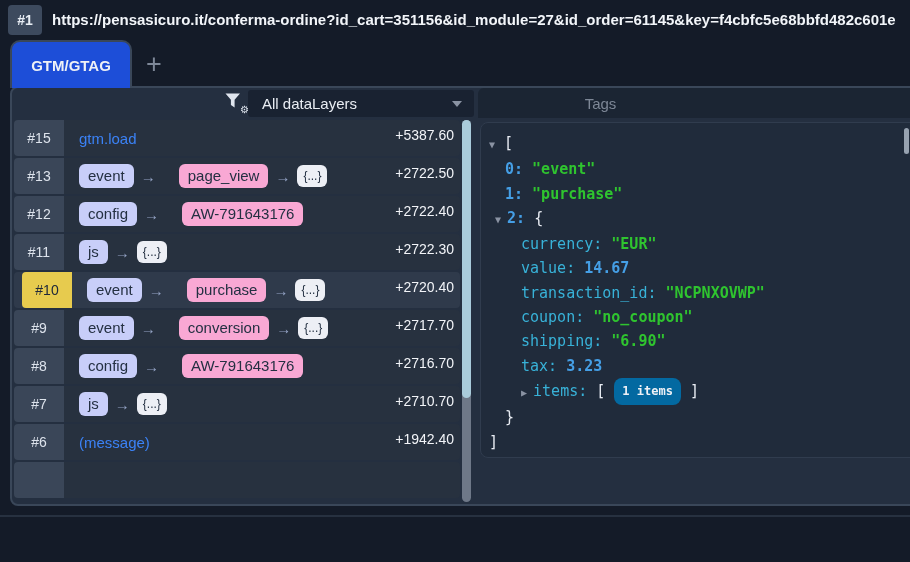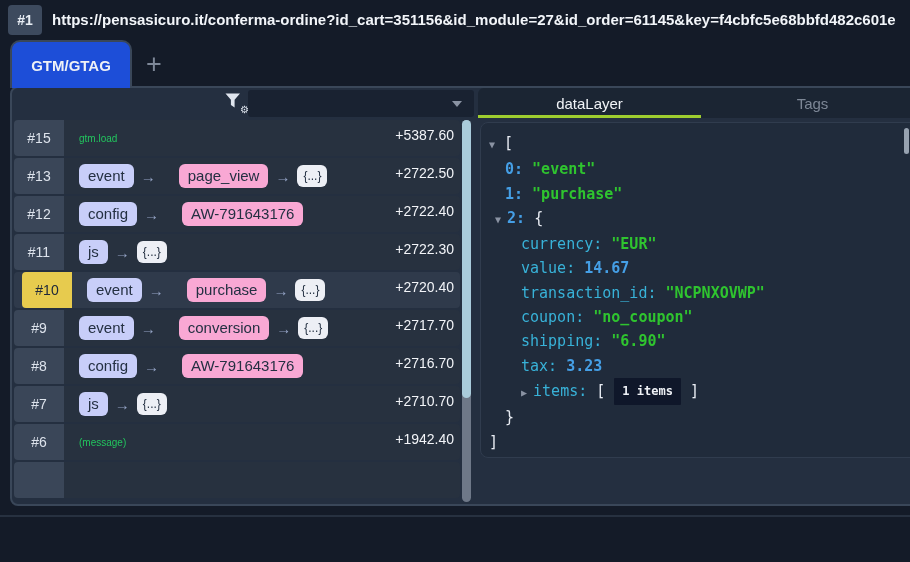--- a/index.html
+++ b/index.html
@@ -91,21 +91,21 @@
   }
   .row .num {
     width:50px; height:36px; flex:none;
     background:#3a4658; border-radius:4px 0 0 4px;
     color:#dde3ec; font-size:14px;
     display:flex; align-items:center; justify-content:center;
   }
   .row.selected { background:#2f3a4b; }
   .row.selected .num { background:#e7cb4e; color:#20293a;margin-left:8px; }
   .row .content { padding-left:15px; display:flex; align-items:center; }
-  .ename { font-size:10px; color:#22c55e; }
+  .ename { font-size:15px; color:#3b82f6; }
   .badge {
     color:#243042; font-size:15px; padding:3px 9px; border-radius:6px;
     line-height:1.2; white-space:nowrap;
   }
   .badge.key   { background:#c8cef9; min-width:28px; }
   .badge.value { background:#f9a8d4;margin-left:16px; }
   .badge.obj   { background:#edeff5; font-size:12px; padding:4px 6px; }
   .arrow { color:#93a2c4; margin:0 7px; font-size:15px; }
   .times { position:absolute; right:6px; top:7px; text-align:left; }
   .time { font-size:14px; color:#f2f4f8; }
@@ -133,23 +133,23 @@
   .jline.i1 { padding-left:18px; }
   .jline.i2 { padding-left:34px; }
   .jline.hang { padding-left:8px; }
   .s-tri { color:#8a93a3; font-size:10px; cursor:pointer; }
   .s-idx { color:#459fe6; font-weight:bold; }
   .s-key { color:#38b2d8; }
   .s-str { color:#2fc42f; font-weight:bold; }
   .s-num { color:#459fe6; font-weight:bold; }
   .s-punc { color:#e8ecf3; }
   .s-badge {
-    display:inline-block; background:#0f172a; color:#eef1f6;
+    display:inline-block; background:#0369a1; color:#eef1f6;
     font-weight:bold; font-size:12px; padding:1px 8px 2px;
-    border-radius:1px; vertical-align:1px; cursor:pointer;
+    border-radius:8px; vertical-align:1px; cursor:pointer;
   }
   .jscroll-thumb {
     position:absolute; left:892px; top:40px; width:5px; height:26px;
     background:#97a2b0; border-radius:3px; cursor:pointer;
   }
 
   .bottom-rule {
     position:absolute; left:0; top:515px; width:910px; height:2px;
     background:#273140;
   }
@@ -172,28 +172,25 @@
 <div class="main">
 
   <div class="filter-icon">
     <svg width="17" height="16" viewBox="0 0 17 16">
       <path d="M0.5 0.5 H15 L9.6 6.8 V14.5 L5.9 12 V6.8 Z" fill="#dfe5ee"></path>
     </svg>
     <span class="gear">⚙</span>
   </div>
 
   <div class="dropdown">
+    <span class="val">All dataLayers</span>
     <span class="dd-chevron"></span>
   </div>
 
   <div class="right-tabs" id="right-tabs">
-      <div class="rtab active">
-        <span>dataLayer</span>
-        <span class="underline"></span>
-      </div>
       <div class="rtab">
         <span>Tags</span>
       </div>
     </div>
 
   <div class="list" id="event-list">
       <div class="row">
         <div class="num">#15</div>
         <div class="content">
           <span class="ename">gtm.load</span>

